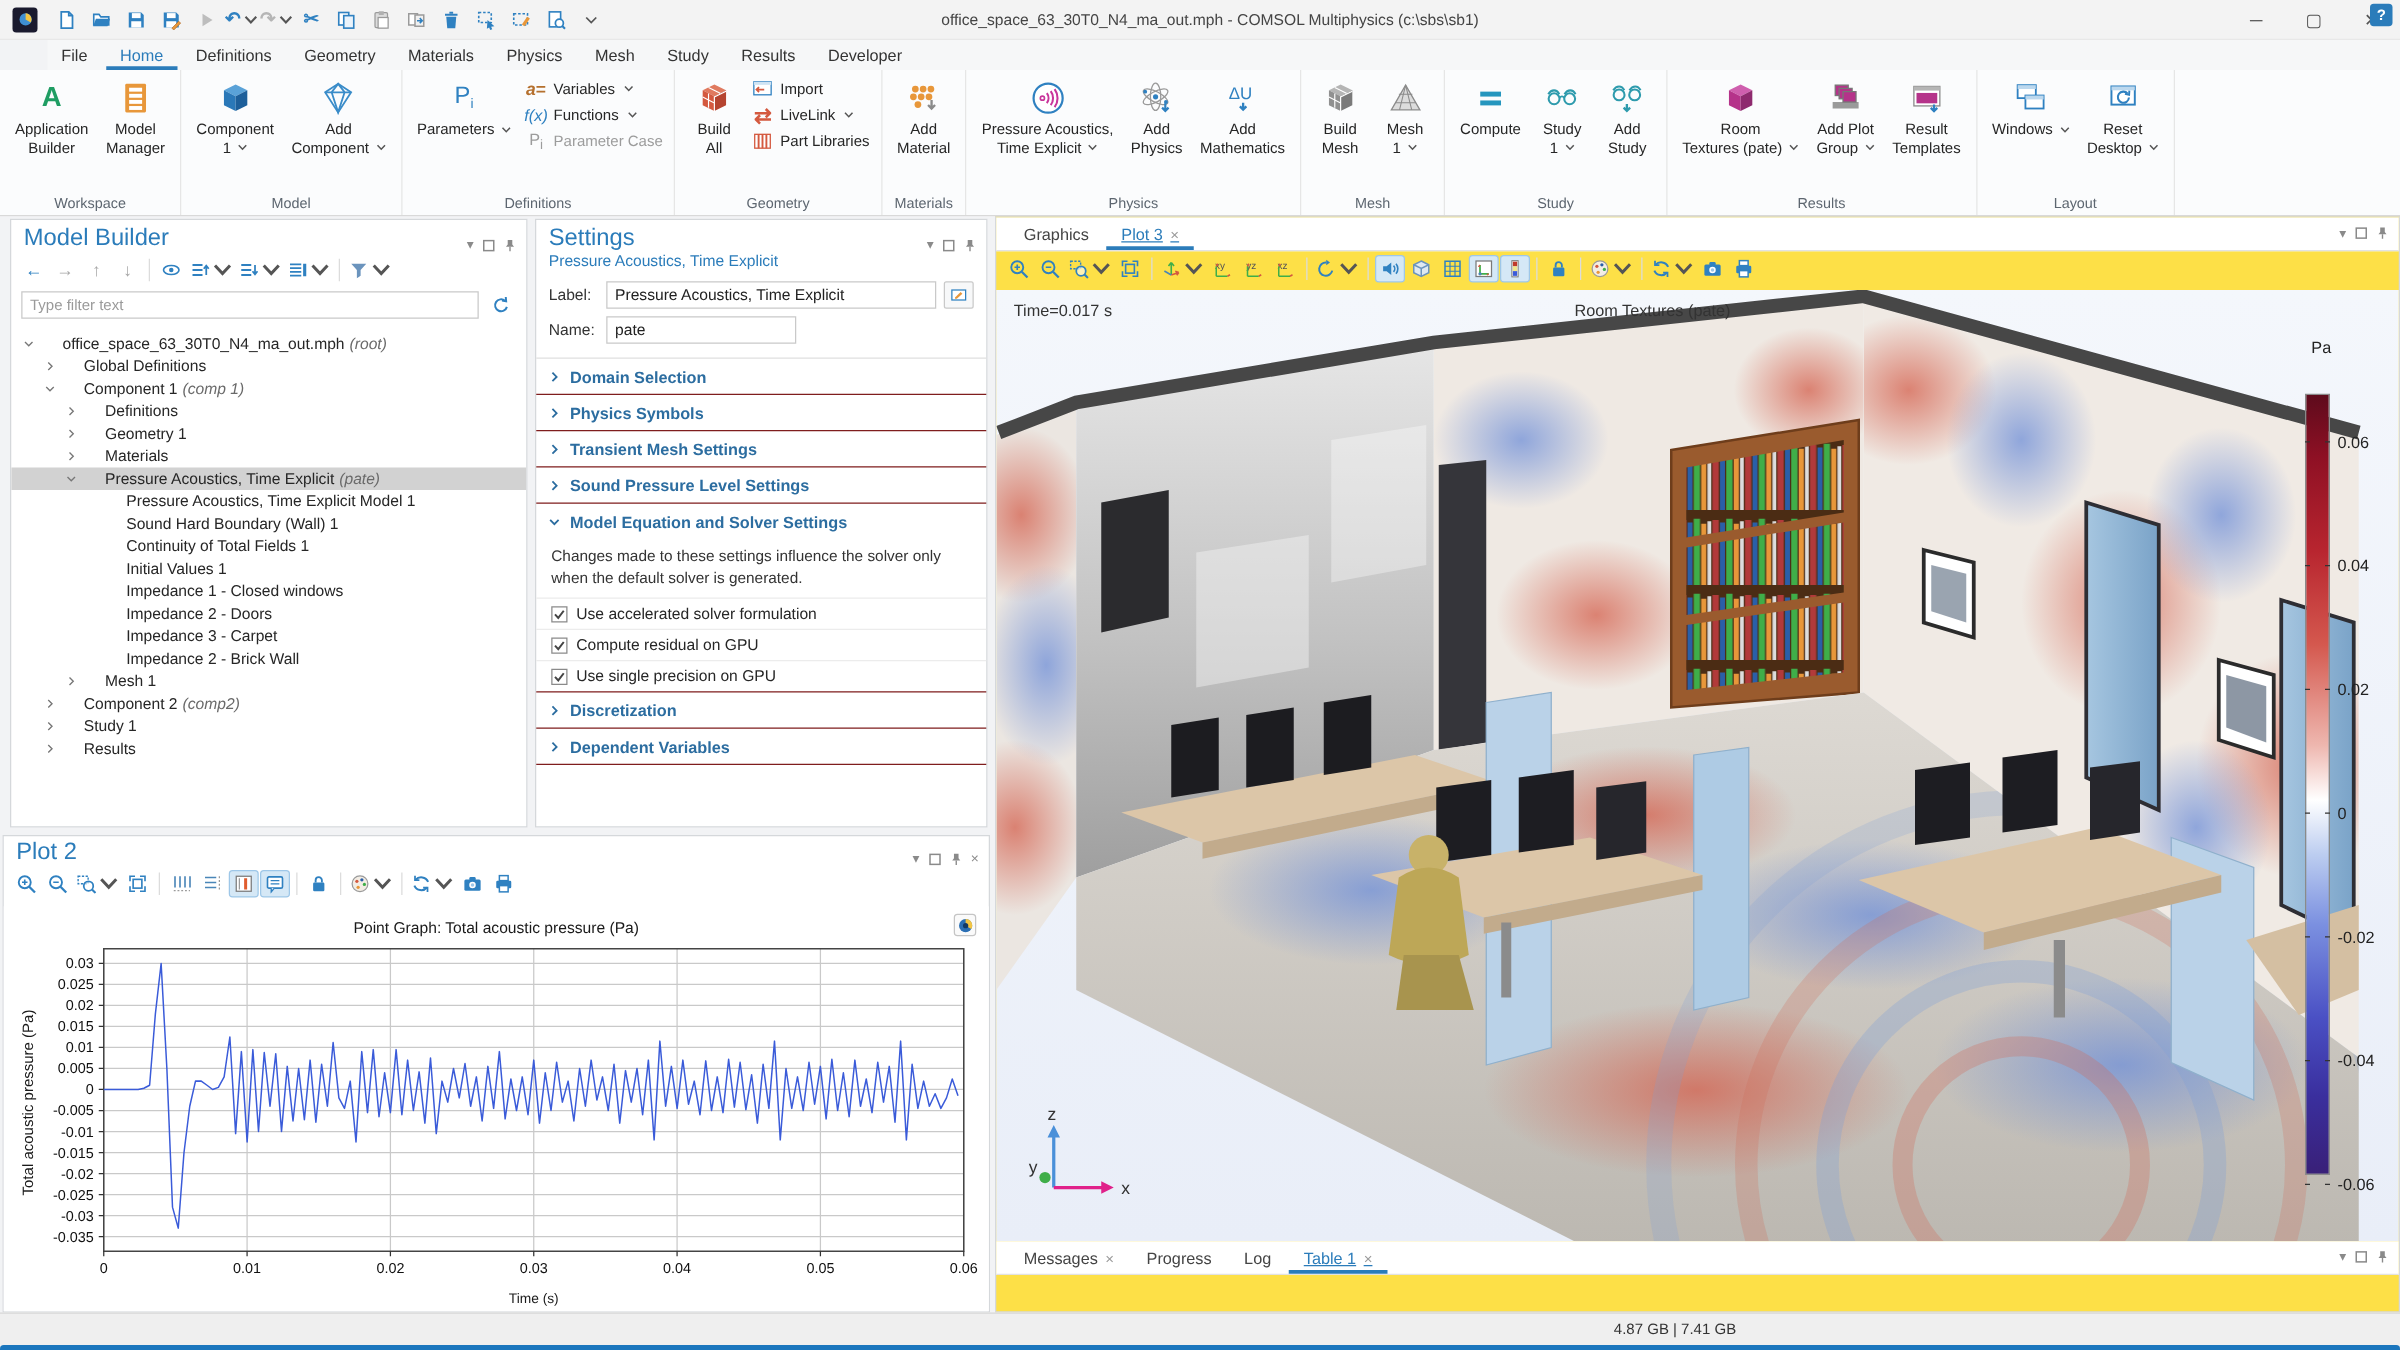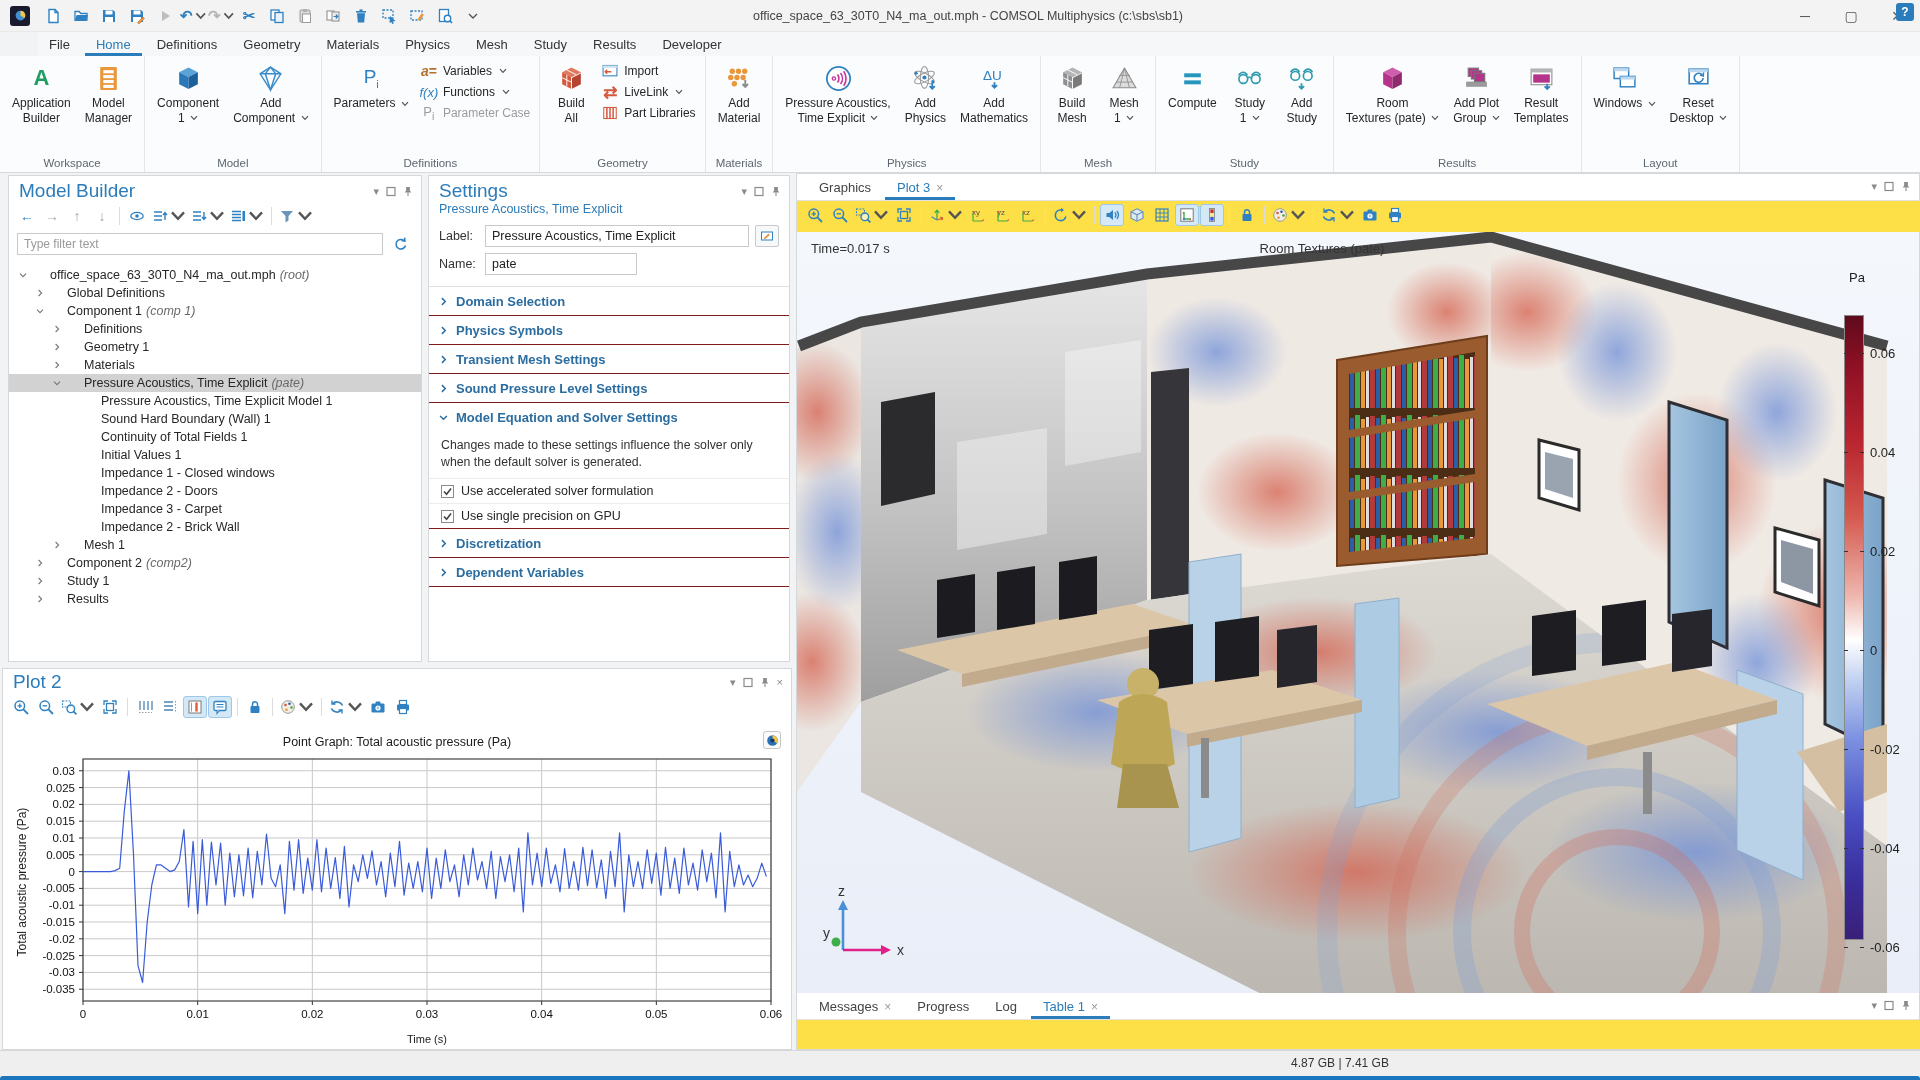--- a/index.html
+++ b/index.html
@@ -52,21 +52,21 @@
   .bigA{font-size:22px;font-weight:bold;color:#1f9d63;}
   .pitxt{font-size:19px;color:#2f81c1;}
   .pitxt sub{font-size:11px}
   .vtxt{font-size:14px;color:#b5702e;font-weight:bold}
   .ftxt{font-size:13px;color:#2f81c1;font-style:italic}
   .ptxt{font-size:13px;color:#9c9c9c}
 
   
   #main{position:absolute;left:0;top:173px;right:0;bottom:30px;}
   .panel{position:absolute;background:#fff;border:1px solid #d5d8db;}
-  .phead{display:flex;align-items:center;padding:4px 8px 0 10px;}
+  .phead{display:flex;align-items:flex-end;padding:4px 8px 0 10px;}
   .ptitle{font-size:19px;color:#2b7cba;flex:0 0 auto;}
   .pctl{margin-left:auto;display:flex;align-items:center;gap:7px;color:#8a8a8a;}
   .pctl .g{font-size:11px;line-height:1}
   .pctl svg{width:10px;height:11px}
   .toolbar{display:flex;align-items:center;padding:3px 6px;gap:1px;}
   .tb{min-width:24px;height:22px;display:inline-flex;align-items:center;justify-content:center;
     border-radius:3px;border:1px solid transparent;padding:0 1px;}
   .tb svg{width:16px;height:16px}
   .tb.active{background:#d5e8f6;border-color:#9ec7e8;}
   .tsep{width:1px;height:18px;background:#dcdcdc;margin:0 4px;flex:0 0 auto;}
@@ -117,21 +117,21 @@
     text-align:center;font-size:12px;color:#1a1a1a;}
   #plot2-xlabel{position:absolute;left:80px;width:688px;bottom:4px;text-align:center;font-size:11px;color:#1a1a1a;}
   #comsol-logo{position:absolute;right:10px;top:6px;width:18px;height:18px;border:1px solid #c5c5c5;
     border-radius:3px;background:#fafafa;display:flex;align-items:center;justify-content:center}
 
   
   #graphics-region{position:absolute;left:796px;top:0;right:0;bottom:0;background:#fde047;border:1px solid #d5d8db;}
   .tabstrip{display:flex;align-items:flex-end;height:27px;border-bottom:1px solid #e2e2e2;padding-left:10px;gap:2px;
     background:#fff;position:relative;}
   .tab{display:flex;align-items:center;gap:6px;padding:4px 12px 5px;font-size:13px;color:#444;}
-  .tab.active{color:#2b7cba;border-bottom:3px solid #2b7cba;padding-bottom:2px;}
+  .tab.active{color:#2b7cba;border-bottom:3px solid #2b7cba;padding-bottom:2px;text-decoration:underline;}
   .tab .x{color:#9a9a9a;font-size:12px}
   .tabctl{position:absolute;right:8px;top:6px;display:flex;gap:7px;color:#8a8a8a;align-items:center}
   .tabctl svg{width:10px;height:11px}
   #gviewport{position:absolute;left:0;top:58px;right:0;bottom:56px;
     background:linear-gradient(#f4f7fc,#e9eef8);overflow:hidden;}
   #time-label{position:absolute;left:14px;top:9px;font-size:13px;color:#333;}
   #g-title{position:absolute;left:0;top:9px;width:1050px;text-align:center;font-size:13px;color:#333;}
   #colorbar{position:absolute;left:1047px;top:83px;width:20px;height:625px;
     background:linear-gradient(#5e0b1c 0%,#8e1024 8%,#b8252f 20%,#d4584e 32%,#eeb7af 45%,#ffffff 52%,
       #bccdf0 59%,#7b90e0 68%,#4a50c4 80%,#3a2f9e 90%,#392078 100%);
@@ -964,20 +964,28 @@
       <span class="slabel">Model Equation and Solver Settings</span>
     </div>
             <div class="snote">Changes made to these settings influence the solver only when the default solver is generated.</div>
             <div class="cbrow">
         <span class="cbox">
                 <svg viewBox="0 0 11 11">
                   <path d="M2 5.5l2.6 2.8L9 2.6" fill="none" stroke="#444" stroke-width="1.6"></path>
                 </svg>
               </span>
         <span>Use accelerated solver formulation</span>
+            </div>
+            <div class="cbrow">
+        <span class="cbox">
+                <svg viewBox="0 0 11 11">
+                  <path d="M2 5.5l2.6 2.8L9 2.6" fill="none" stroke="#444" stroke-width="1.6"></path>
+                </svg>
+              </span>
+        <span>Compute residual on GPU</span>
             </div>
             <div class="cbrow">
         <span class="cbox">
                 <svg viewBox="0 0 11 11">
                   <path d="M2 5.5l2.6 2.8L9 2.6" fill="none" stroke="#444" stroke-width="1.6"></path>
                 </svg>
               </span>
         <span>Use single precision on GPU</span>
             </div>
           </div>

